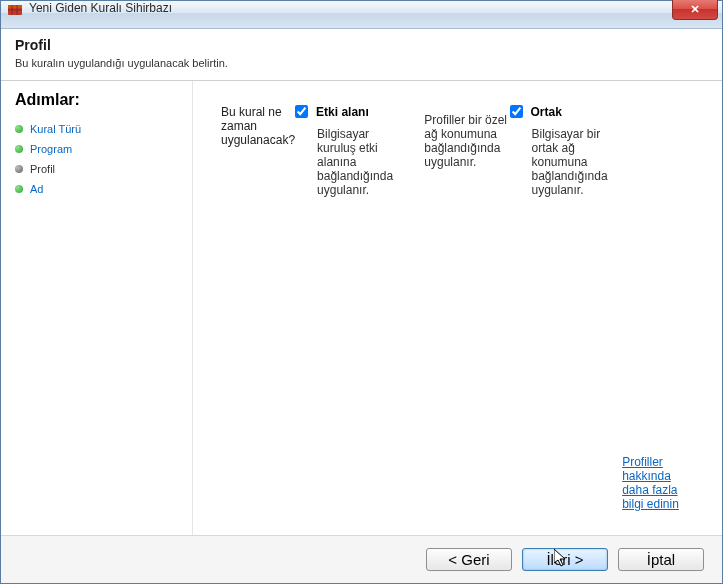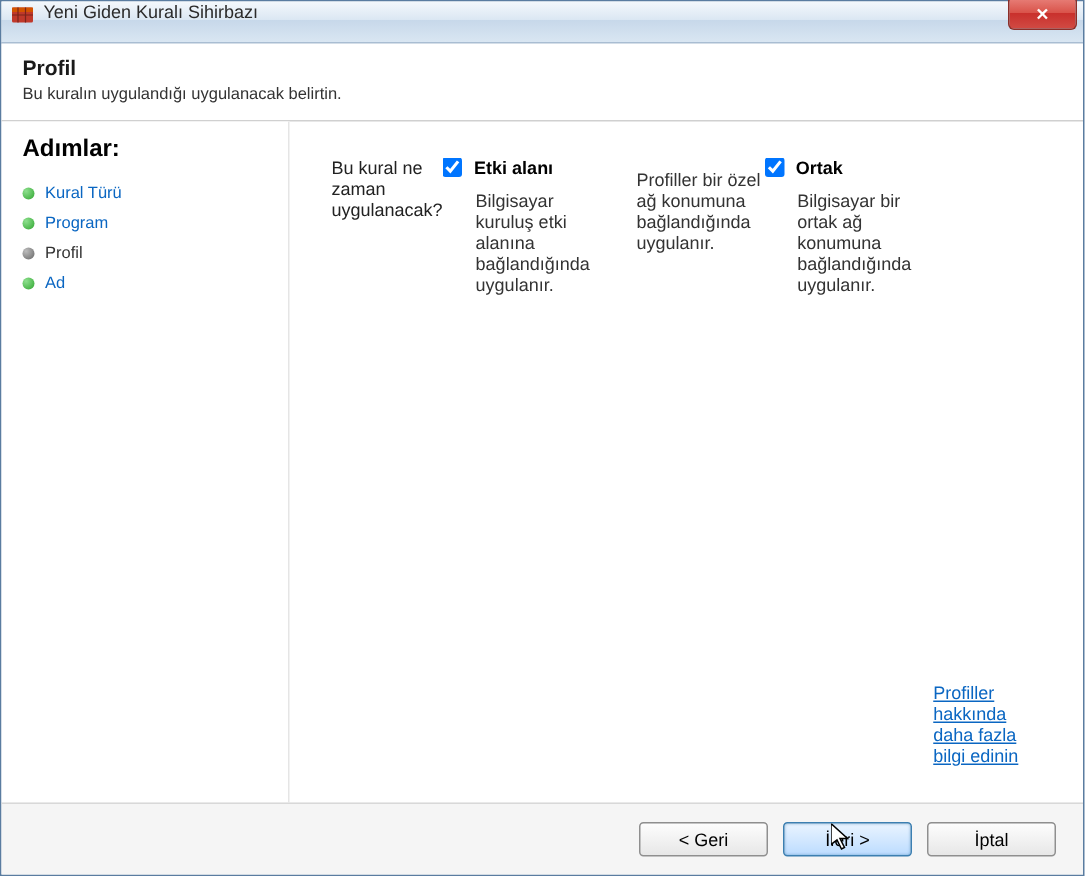--- a/index.html
+++ b/index.html
@@ -151,21 +151,21 @@
     display: flex;
     align-items: center;
     justify-content: flex-end;
     gap: 10px;
     padding: 0 18px;
     background: #f5f5f5;
   }
   .btn {
     min-width: 86px;
     height: 23px;
-    font-size: 12px;
+    font-size: 15px;
     background: linear-gradient(to bottom, #fdfdfd, #e7e7e7);
     border: 1px solid #8f8f8f;
     border-radius: 3px;
     padding: 0 10px;
     cursor: default;
     display: inline-flex;
     align-items: center;
     justify-content: center;
   }
   .btn.default {

